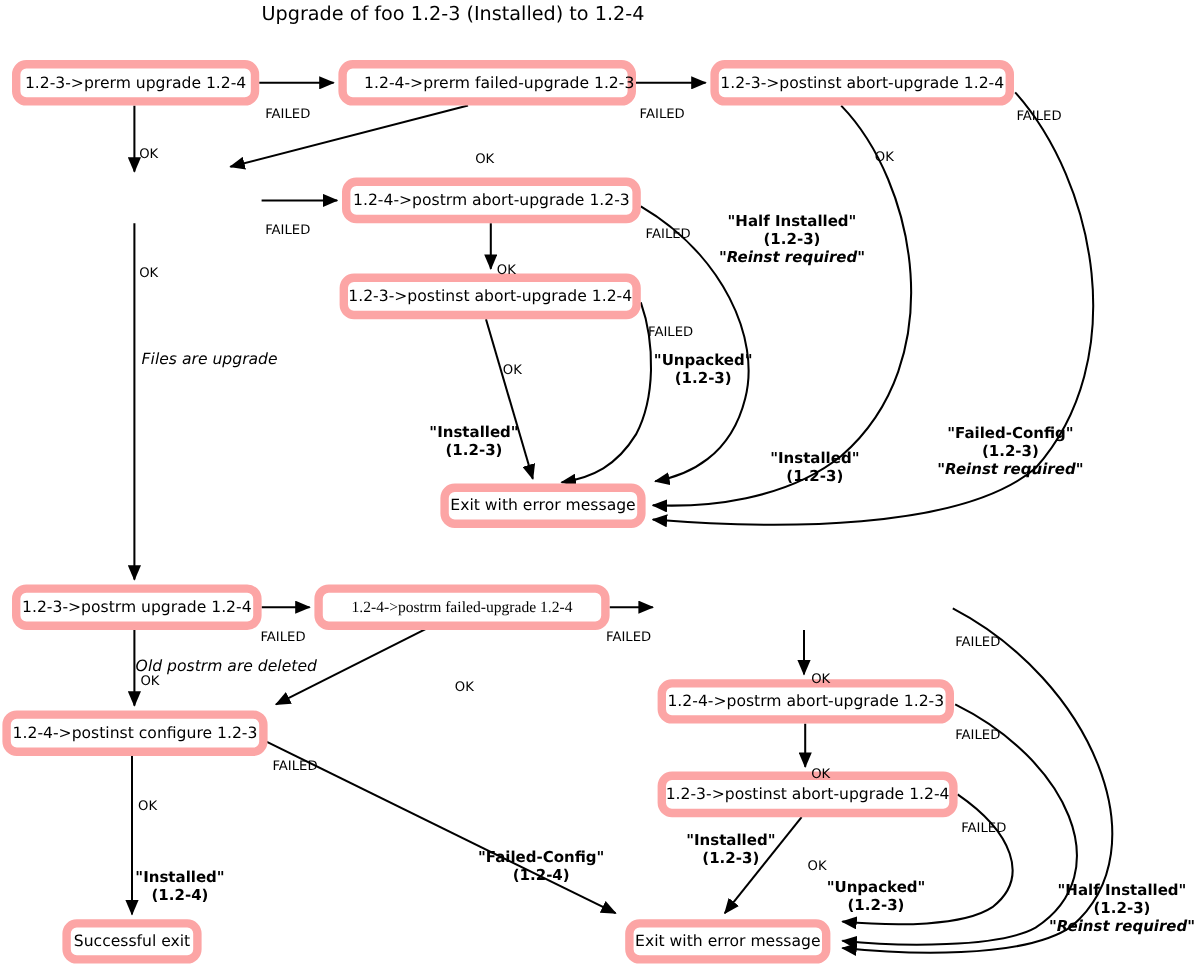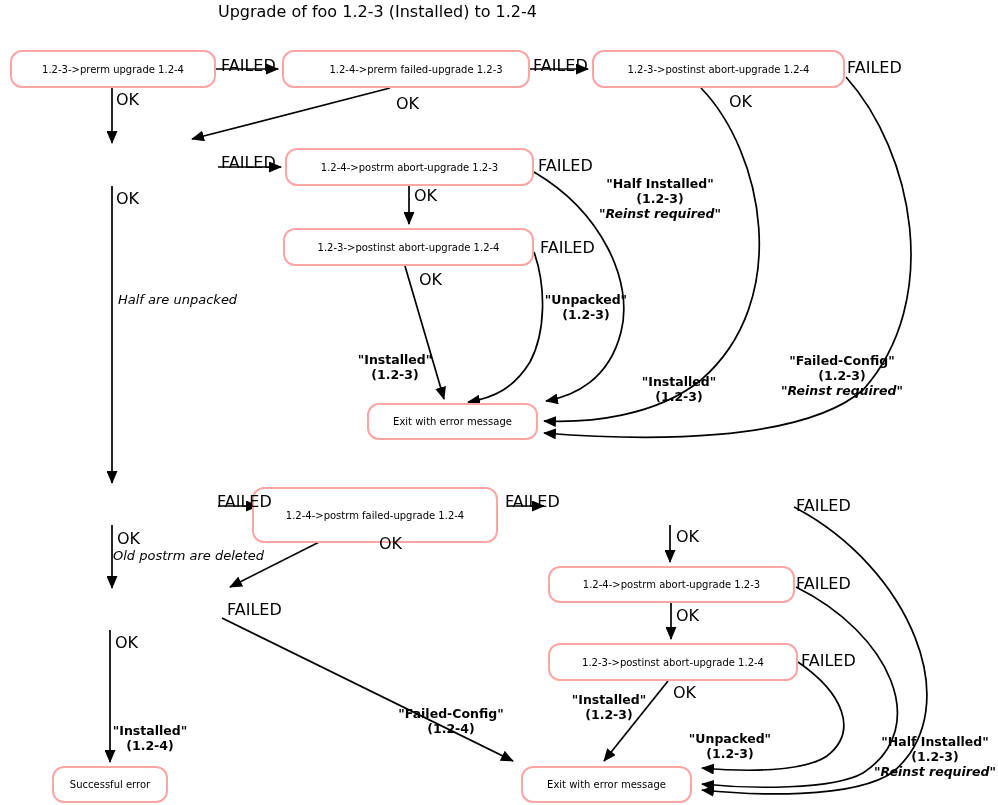--- a/index.html
+++ b/index.html
@@ -4,26 +4,26 @@
 <style>
   html,body { margin:0; padding:0; background:#ffffff; }
   #canvas {
     position:relative; width:998px; height:805px; background:#ffffff;
     font-family:"DejaVu Sans", sans-serif; color:#000;
     overflow:hidden;
   }
   #edges { position:absolute; left:0; top:0; width:998px; height:805px; }
   .node {
     position:absolute; box-sizing:border-box;
-    border:2px solid #fca5a5; border-radius:12px; background:#fff;
+    border:7px solid #fca5a5; border-radius:12px; background:#fff;
     display:flex; align-items:center; justify-content:center;
-    font-size:10px; white-space:nowrap; z-index:2;
+    font-size:13px; white-space:nowrap; z-index:2;
   }
   .elabel {
-    position:absolute; font-size:16px; white-space:nowrap; z-index:3;
+    position:absolute; font-size:11px; white-space:nowrap; z-index:3;margin-top:32px;
   }
   .ital {
     position:absolute; font-size:13px; font-style:italic; white-space:nowrap; z-index:3;
   }
   .state-label {
     position:absolute; font-size:12.5px; font-weight:bold; text-align:center;
     line-height:15px; white-space:nowrap; z-index:3;
   }
   .state-label .ri { font-style:italic; }
   #title {
@@ -71,24 +71,26 @@
       <path d="M794,507 C909,567 969,707 893,772 C853,800 751,795 702,790" marker-end="url(#ah)"></path>
     </g>
   </svg>
 
   <div class="node" style="left:10px; top:50px; width:206px; height:38px;">1.2-3-&gt;prerm upgrade 1.2-4</div>
   <div class="node" style="left:282px; top:50px; width:248px; height:38px;padding-left:20px;">1.2-4-&gt;prerm failed-upgrade 1.2-3</div>
   <div class="node" style="left:592px; top:50px; width:253px; height:38px;">1.2-3-&gt;postinst abort-upgrade 1.2-4</div>
   <div class="node" style="left:285px; top:148px; width:249px; height:38px;">1.2-4-&gt;postrm abort-upgrade 1.2-3</div>
   <div class="node" style="left:283px; top:228px; width:251px; height:38px;">1.2-3-&gt;postinst abort-upgrade 1.2-4</div>
   <div class="node" style="left:367px; top:403px; width:171px; height:37px;">Exit with error message</div>
-  <div class="node" style="left:252px; top:487px; width:246px; height:56px;">1.2-4-&gt;postrm failed-upgrade 1.2-4</div>
+  <div class="node" style="left:10px; top:487px; width:208px; height:38px;">1.2-3-&gt;postrm upgrade 1.2-4</div>
+  <div class="node" style="left:262px; top:487px; width:246px; height:38px;font-family:Liberation Serif, serif;">1.2-4-&gt;postrm failed-upgrade 1.2-4</div>
   <div class="node" style="left:548px; top:566px; width:247px; height:37px;">1.2-4-&gt;postrm abort-upgrade 1.2-3</div>
+  <div class="node" style="left:2px; top:592px; width:221px; height:38px;">1.2-4-&gt;postinst configure 1.2-3</div>
   <div class="node" style="left:548px; top:643px; width:250px; height:38px;">1.2-3-&gt;postinst abort-upgrade 1.2-4</div>
-  <div class="node" style="left:52px; top:766px; width:116px; height:37px;">Successful error</div>
+  <div class="node" style="left:52px; top:766px; width:116px; height:37px;">Successful exit</div>
   <div class="node" style="left:521px; top:766px; width:171px; height:37px;">Exit with error message</div>
 
   <div class="elabel" style="left:221px; top:56px;">FAILED</div>
   <div class="elabel" style="left:533px; top:56px;">FAILED</div>
   <div class="elabel" style="left:847px; top:58px;">FAILED</div>
   <div class="elabel" style="left:221px; top:153px;">FAILED</div>
   <div class="elabel" style="left:538px; top:156px;">FAILED</div>
   <div class="elabel" style="left:540px; top:238px;">FAILED</div>
   <div class="elabel" style="left:217px; top:492px;">FAILED</div>
   <div class="elabel" style="left:505px; top:492px;">FAILED</div>
@@ -103,21 +105,21 @@
   <div class="elabel" style="left:116px; top:189px;">OK</div>
   <div class="elabel" style="left:414px; top:186px;">OK</div>
   <div class="elabel" style="left:419px; top:270px;">OK</div>
   <div class="elabel" style="left:117px; top:529px;">OK</div>
   <div class="elabel" style="left:379px; top:534px;">OK</div>
   <div class="elabel" style="left:676px; top:527px;">OK</div>
   <div class="elabel" style="left:676px; top:606px;">OK</div>
   <div class="elabel" style="left:115px; top:633px;">OK</div>
   <div class="elabel" style="left:673px; top:683px;">OK</div>
 
-  <div class="ital" style="left:118px; top:292px;">Half are unpacked</div>
+  <div class="ital" style="left:118px; top:292px;">Files are upgrade</div>
   <div class="ital" style="left:113px; top:548px;">Old postrm are deleted</div>
 
   <div class="state-label" style="left:575px; top:176px; width:170px;">
     <div>"Half Installed"</div>
     <div>(1.2-3)</div>
     <div class="ri">"Reinst required"</div>
   </div>
   <div class="state-label" style="left:536px; top:292px; width:100px;">
     <div>"Unpacked"</div>
     <div>(1.2-3)</div>

